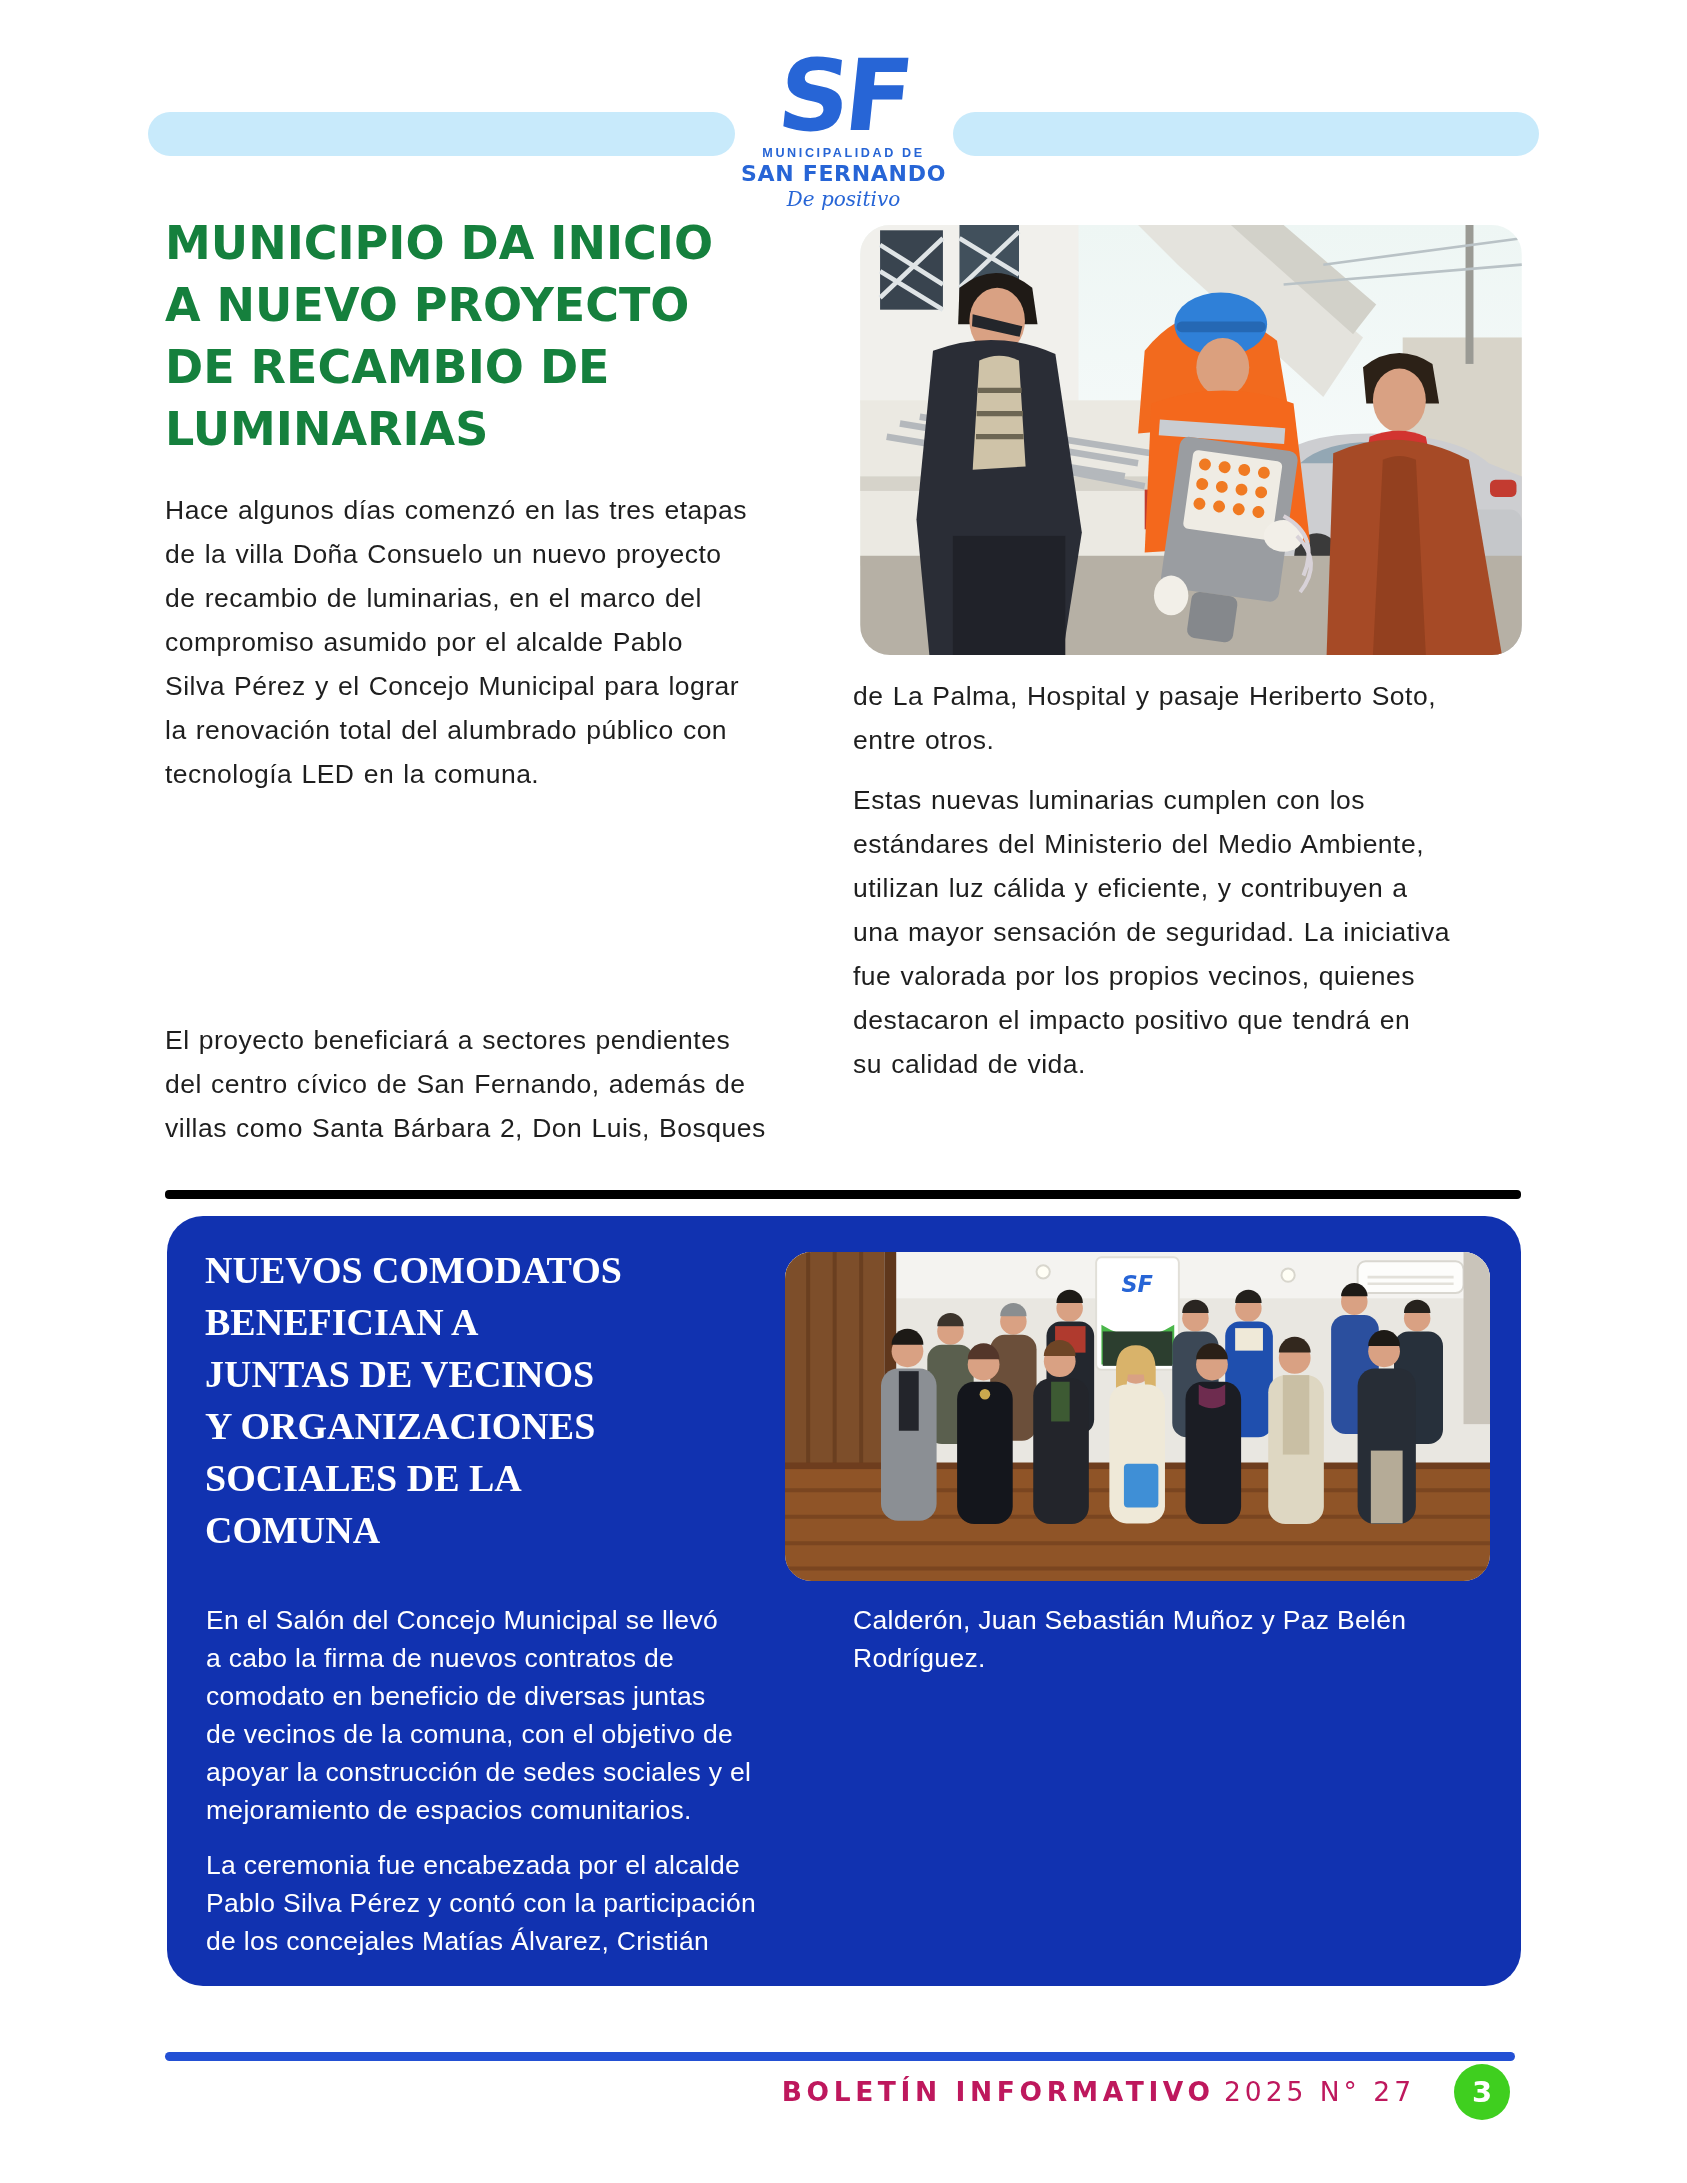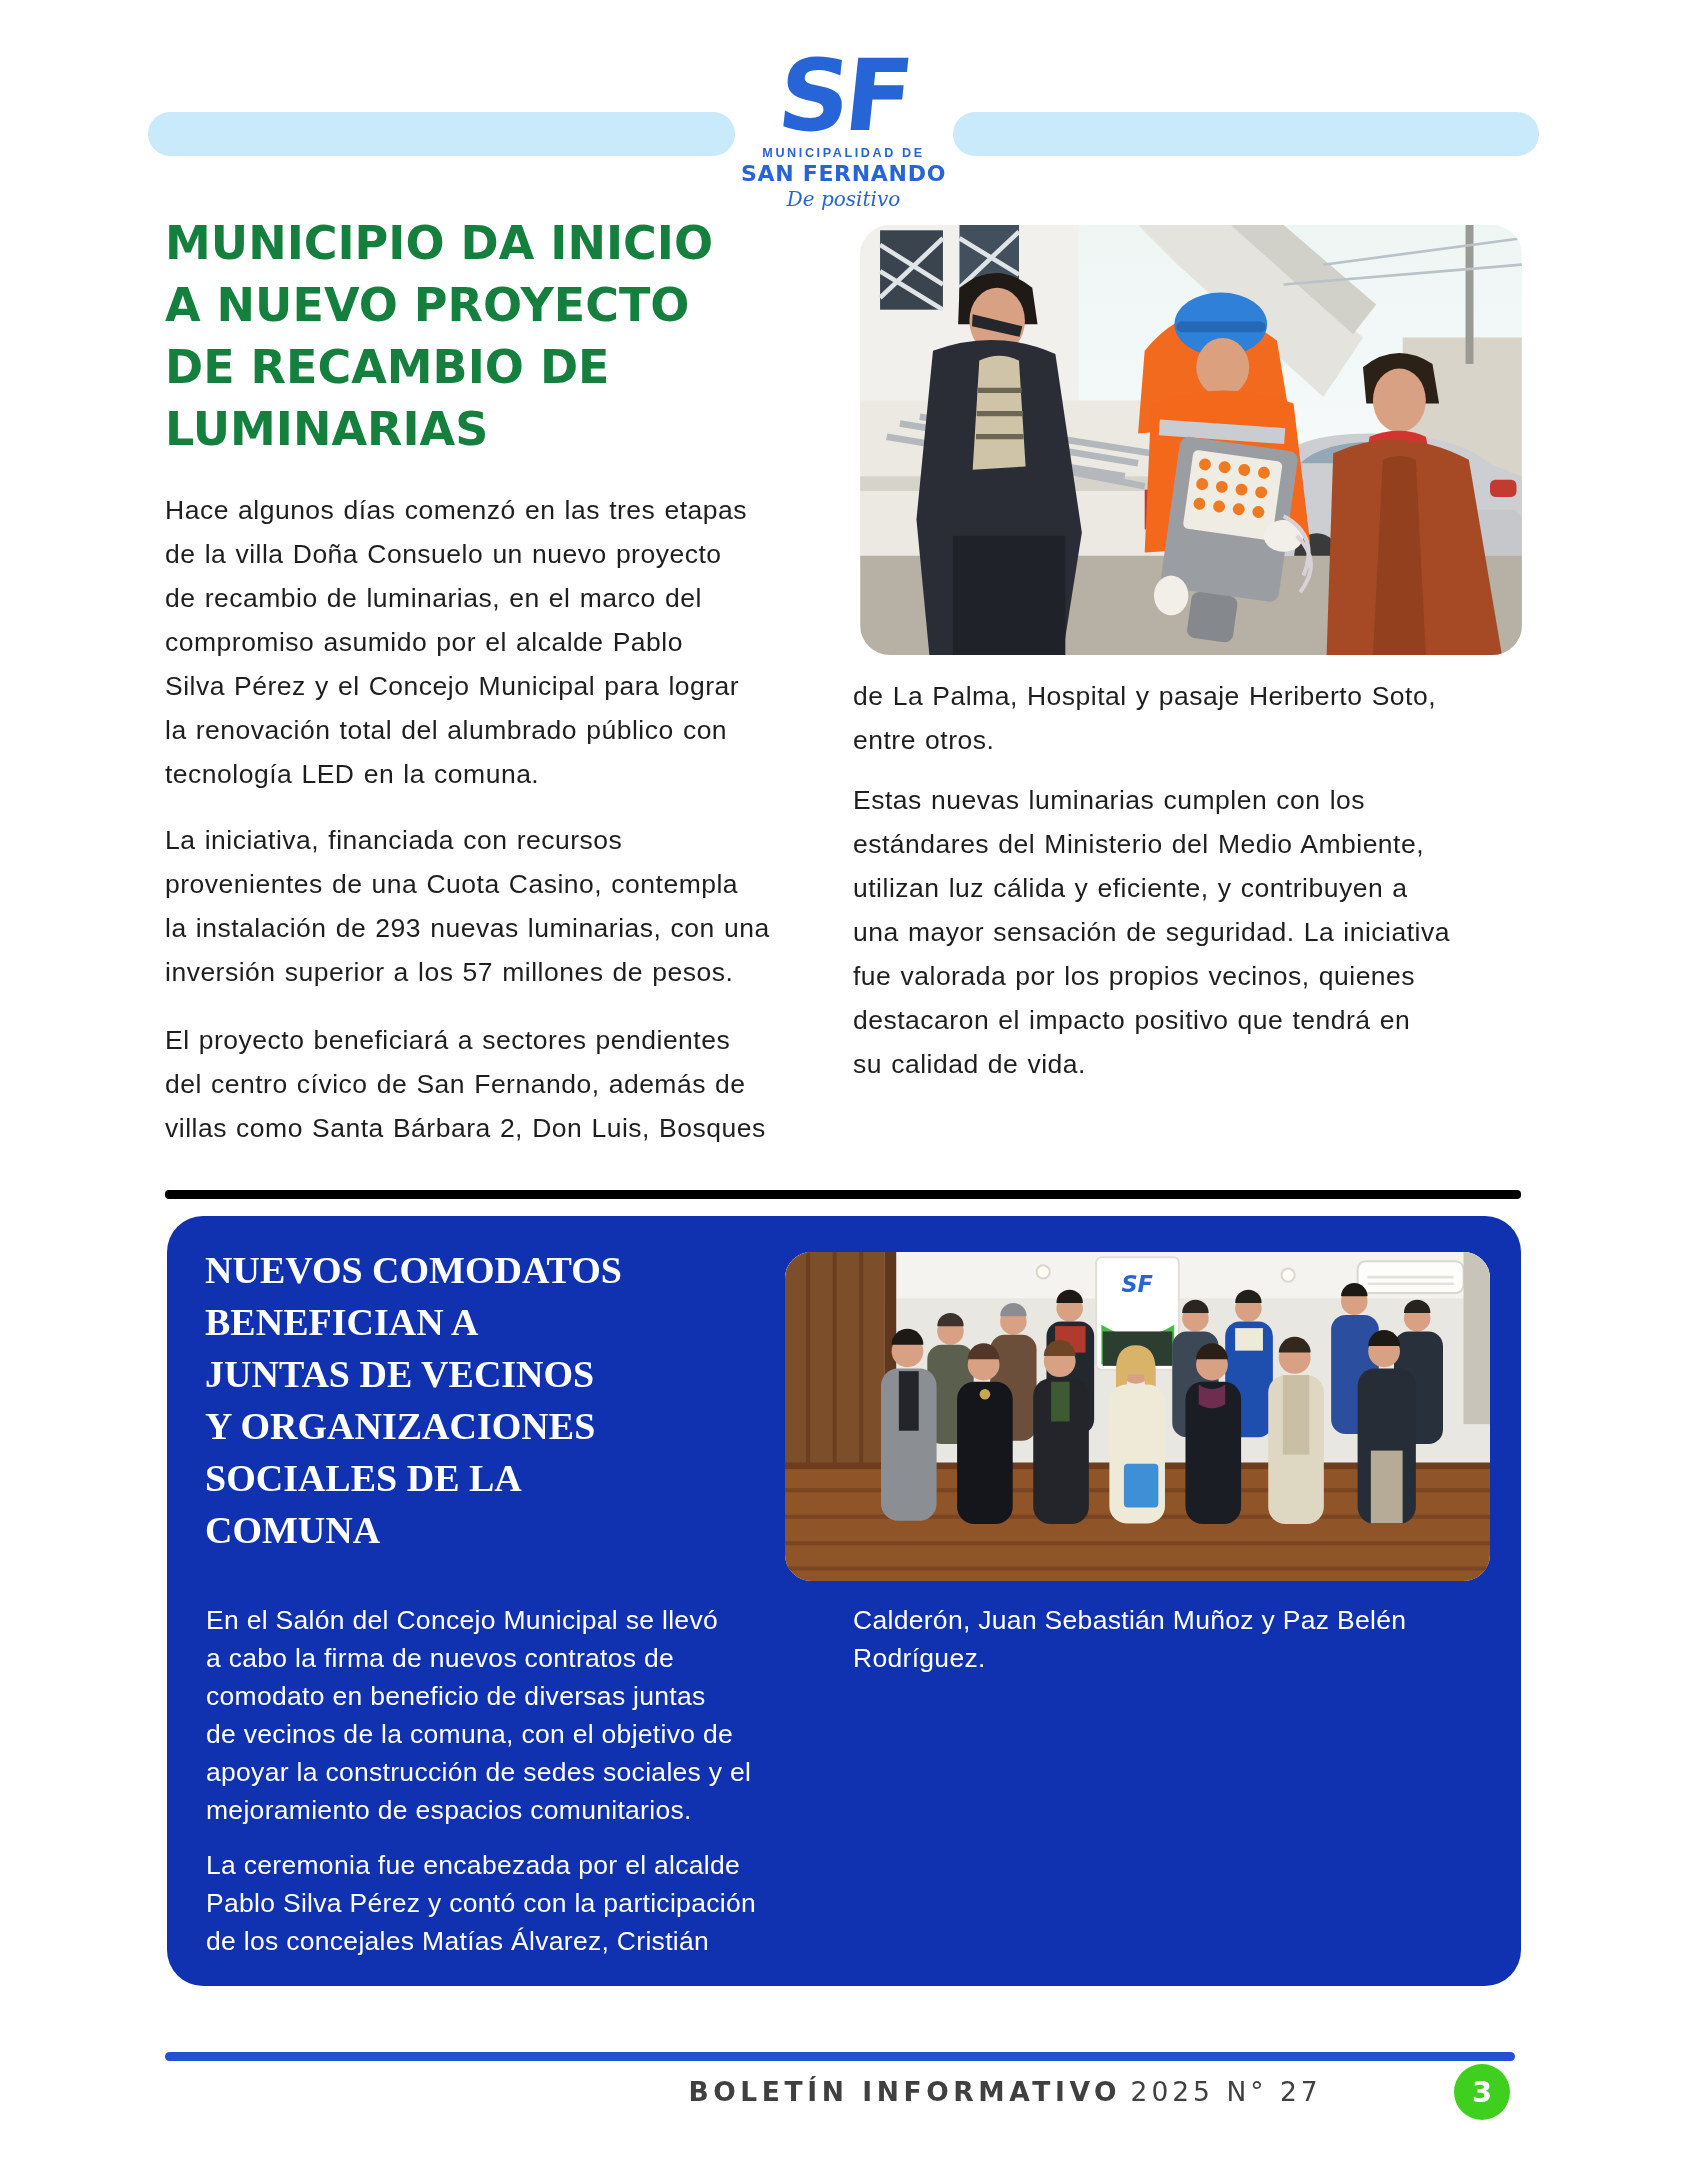--- a/index.html
+++ b/index.html
@@ -18,21 +18,21 @@
   .body-p{margin:0;font-size:26.5px;line-height:44px;color:#1e1e1e;white-space:pre;
           letter-spacing:0.5px;word-spacing:1.3px;}
   .photo{border-radius:30px;overflow:hidden;line-height:0;}
   .divider{left:165px;top:1190px;width:1356px;height:8.6px;background:#000;border-radius:4px;}
   .card{left:167px;top:1216px;width:1354px;height:770px;background:#1132b0;border-radius:36px;}
   h2.card-title{left:205px;top:1244px;margin:0;font-family:Liberation Serif, serif;font-weight:700;
            font-size:38px;line-height:52px;color:#ffffff;white-space:pre;}
   .card-p{margin:0;font-size:26.5px;line-height:38px;color:#ffffff;white-space:pre;
           letter-spacing:0.3px;font-weight:400;}
   .footer-rule{left:165px;top:2052px;width:1350px;height:9.3px;background:#2350d4;border-radius:4.6px;}
-  .footer-text{left:595px;top:2076px;width:820px;text-align:center;color:#404040;font-size:26.5px;
+  .footer-text{left:595px;top:2076px;width:820px;text-align:right;color:#be185d;font-size:26.5px;
                font-family:"DejaVu Sans",sans-serif;white-space:nowrap;}
   .footer-bold{font-weight:700;letter-spacing:4.6px;}
   .footer-rest{font-weight:500;letter-spacing:4px;margin-left:9.3px;}
   .page-circle{left:1454px;top:2064px;width:56px;height:56px;border-radius:50%;background:#3fcf1f;
                display:flex;align-items:center;justify-content:center;}
   .page-circle span{color:#fff;font-weight:700;font-size:29px;font-family:"DejaVu Sans",sans-serif;}
 </style>
 </head>
 <body>
 
@@ -53,24 +53,20 @@
 DE RECAMBIO DE
 LUMINARIAS</h1>
 
   <p class="abs body-p" style="left:165px;top:488px;">Hace algunos días comenzó en las tres etapas
 de la villa Doña Consuelo un nuevo proyecto
 de recambio de luminarias, en el marco del
 compromiso asumido por el alcalde Pablo
 Silva Pérez y el Concejo Municipal para lograr
 la renovación total del alumbrado público con
 tecnología LED en la comuna.</p>
-  <p class="abs body-p" style="left:165px;top:818px;">La iniciativa, financiada con recursos
-provenientes de una Cuota Casino, contempla
-la instalación de 293 nuevas luminarias, con una
-inversión superior a los 57 millones de pesos.</p>
   <p class="abs body-p" style="left:165px;top:1018px;">El proyecto beneficiará a sectores pendientes
 del centro cívico de San Fernando, además de
 villas como Santa Bárbara 2, Don Luis, Bosques</p>
 
   <div class="abs photo" style="left:860px;top:225px;width:662px;height:430px;">
     <svg width="662" height="430" viewBox="0 0 1000 650">
       <defs>
         <linearGradient id="sky" x1="0" y1="0" x2="0" y2="1">
           <stop offset="0" stop-color="#eef6f4"></stop>
             <stop offset="1" stop-color="#fbfdfe"></stop>

